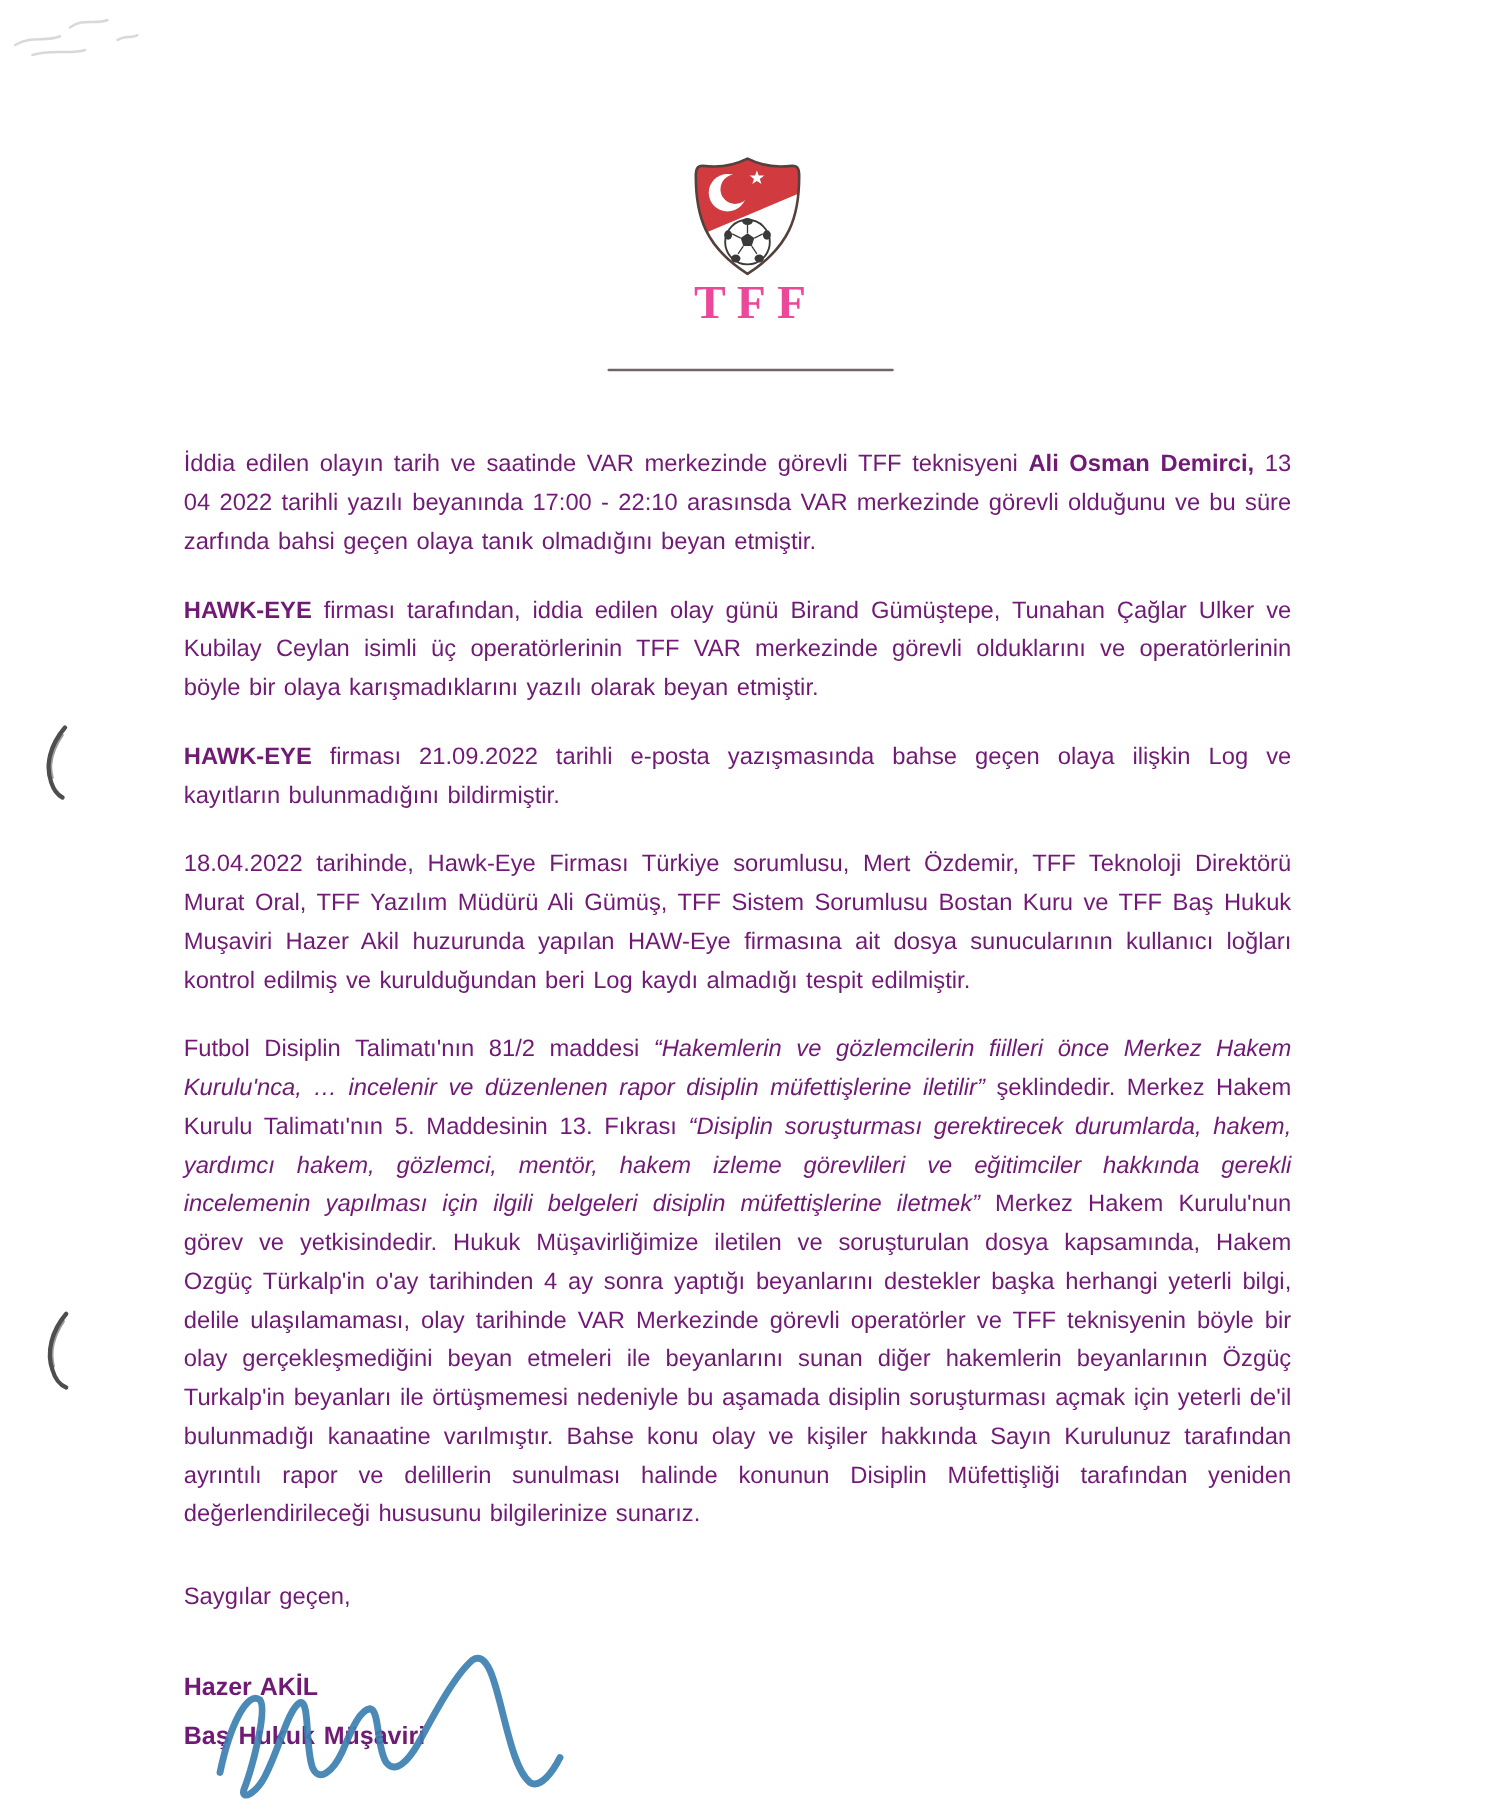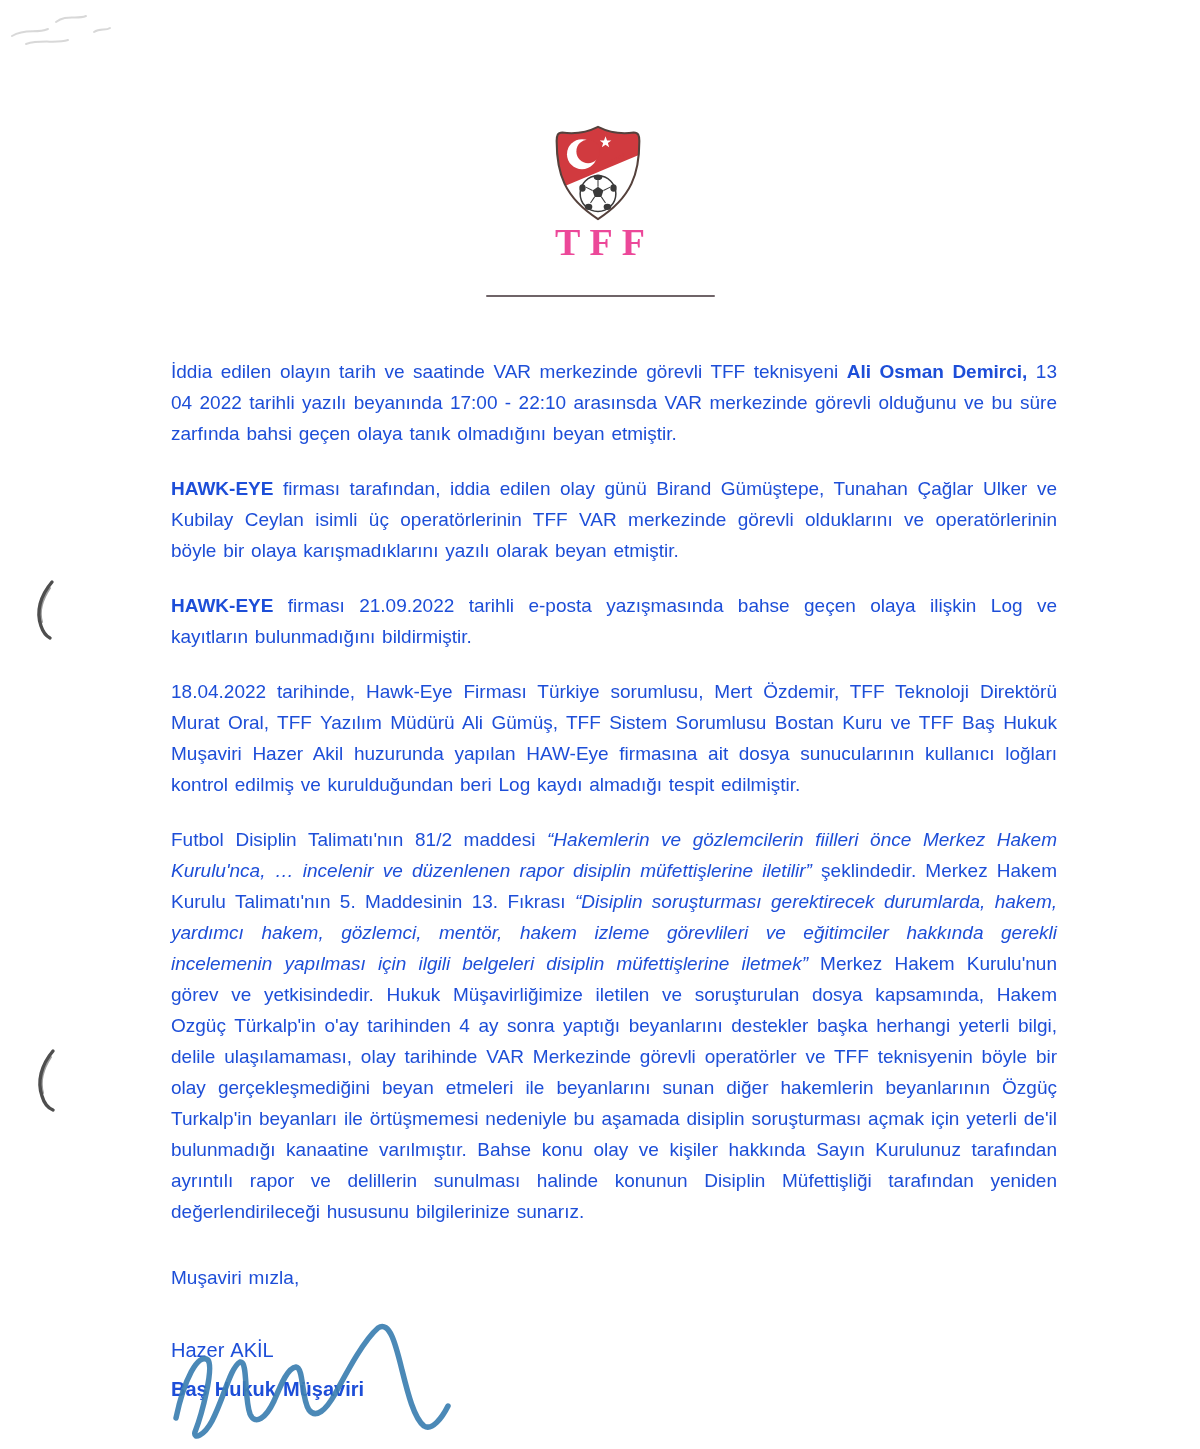--- a/index.html
+++ b/index.html
@@ -36,33 +36,33 @@
     width:229px; height:2px;
     border-radius:2px;
   }
 
   .margin-paren { position:absolute; }
   .mp1 { left:28px; top:576px; }
   .mp2 { left:30px; top:1046px; }
 
   
   .letter {
-    position:absolute; left:171px; top:356px; width:886px;
+    position:absolute; left:147px; top:356px; width:886px;
     font-size:19px;
     line-height:31px;
-    color:#1d4ed8;
+    color:#701a75;
     text-align:justify;
     word-spacing:1.5px;
   }
   .letter p.para { margin:0 0 24px 0; }
   .letter .b { font-weight:700; }
   .letter .i { font-style:italic; }
 
   .closing { margin-top:35px; }
-  .signer-name  { margin-top:42px; font-weight:400; font-size:20px; }
+  .signer-name  { margin-top:42px; font-weight:700; font-size:20px; }
   .signer-title { margin-top:8px;  font-weight:700; font-size:20px; }
 
   .signature { position:absolute; left:162px; top:1318px; }
 </style>
 </head>
 <body>
 
 <div class="page">
 
   <svg class="pencil" width="110" height="50" viewBox="0 0 110 50">
@@ -136,21 +136,21 @@
   </svg>
 
   <div class="letter">
     <div>
         <p class="para"><span>İddia edilen olayın tarih ve saatinde VAR merkezinde görevli TFF teknisyeni </span><span class="b">Ali Osman Demirci,</span><span> 13 04 2022 tarihli yazılı beyanında 17:00 - 22:10 arasınsda VAR merkezinde görevli olduğunu ve bu süre zarfında  bahsi geçen olaya tanık olmadığını beyan etmiştir.</span></p>
         <p class="para"><span class="b">HAWK-EYE</span><span> firması tarafından, iddia edilen olay günü Birand Gümüştepe, Tunahan Çağlar Ulker ve Kubilay Ceylan isimli üç operatörlerinin TFF VAR merkezinde görevli olduklarını ve operatörlerinin böyle bir olaya karışmadıklarını yazılı olarak beyan etmiştir.</span></p>
         <p class="para"><span class="b">HAWK-EYE</span><span> firması 21.09.2022 tarihli e-posta yazışmasında bahse geçen olaya ilişkin Log ve kayıtların bulunmadığını bildirmiştir.</span></p>
         <p class="para"><span>18.04.2022 tarihinde, Hawk-Eye Firması Türkiye sorumlusu, Mert Özdemir,  TFF Teknoloji Direktörü Murat Oral, TFF Yazılım Müdürü Ali Gümüş, TFF Sistem Sorumlusu Bostan Kuru ve TFF Baş Hukuk Muşaviri Hazer Akil huzurunda yapılan HAW-Eye firmasına ait dosya sunucularının kullanıcı loğları kontrol edilmiş  ve kurulduğundan beri Log kaydı almadığı tespit edilmiştir.</span></p>
         <p class="para"><span>Futbol Disiplin Talimatı'nın 81/2 maddesi </span><span class="i">“Hakemlerin ve gözlemcilerin fiilleri önce Merkez Hakem Kurulu'nca, … incelenir ve düzenlenen rapor disiplin müfettişlerine iletilir”</span><span> şeklindedir. Merkez Hakem Kurulu Talimatı'nın 5. Maddesinin 13. Fıkrası </span><span class="i">“Disiplin soruşturması gerektirecek durumlarda, hakem, yardımcı hakem, gözlemci, mentör, hakem izleme görevlileri ve eğitimciler hakkında gerekli incelemenin yapılması için ilgili belgeleri disiplin müfettişlerine iletmek”</span><span> Merkez Hakem Kurulu'nun görev ve yetkisindedir. Hukuk Müşavirliğimize iletilen ve soruşturulan dosya kapsamında, Hakem Ozgüç Türkalp'in o'ay tarihinden 4 ay sonra yaptığı beyanlarını destekler başka herhangi yeterli bilgi, delile ulaşılamaması, olay tarihinde VAR Merkezinde görevli operatörler ve TFF teknisyenin böyle bir olay gerçekleşmediğini beyan etmeleri ile beyanlarını sunan diğer hakemlerin beyanlarının Özgüç Turkalp'in beyanları ile örtüşmemesi nedeniyle bu aşamada disiplin soruşturması açmak için yeterli de'il bulunmadığı kanaatine varılmıştır. Bahse konu olay ve kişiler hakkında  Sayın Kurulunuz tarafından ayrıntılı rapor ve delillerin sunulması halinde konunun Disiplin Müfettişliği tarafından yeniden değerlendirileceği hususunu  bilgilerinize sunarız.</span></p>
       </div>
-    <div class="closing">Muşaviri mızla,</div>
+    <div class="closing">Saygılar geçen,</div>
     <div class="signer-name">Hazer AKİL</div>
     <div class="signer-title">Baş Hukuk Müşaviri</div>
   </div>
 
   <svg class="signature" width="360" height="128" viewBox="0 0 360 128">
     <path fill="none" stroke-width="5.5" stroke-linecap="round" stroke-linejoin="round" opacity="0.92" d="M14 100
          C 22 62, 36 34, 46 42
          C 52 50, 40 96, 33 114
          C 31 122, 42 118, 50 103
          C 62 80, 68 50, 78 44

